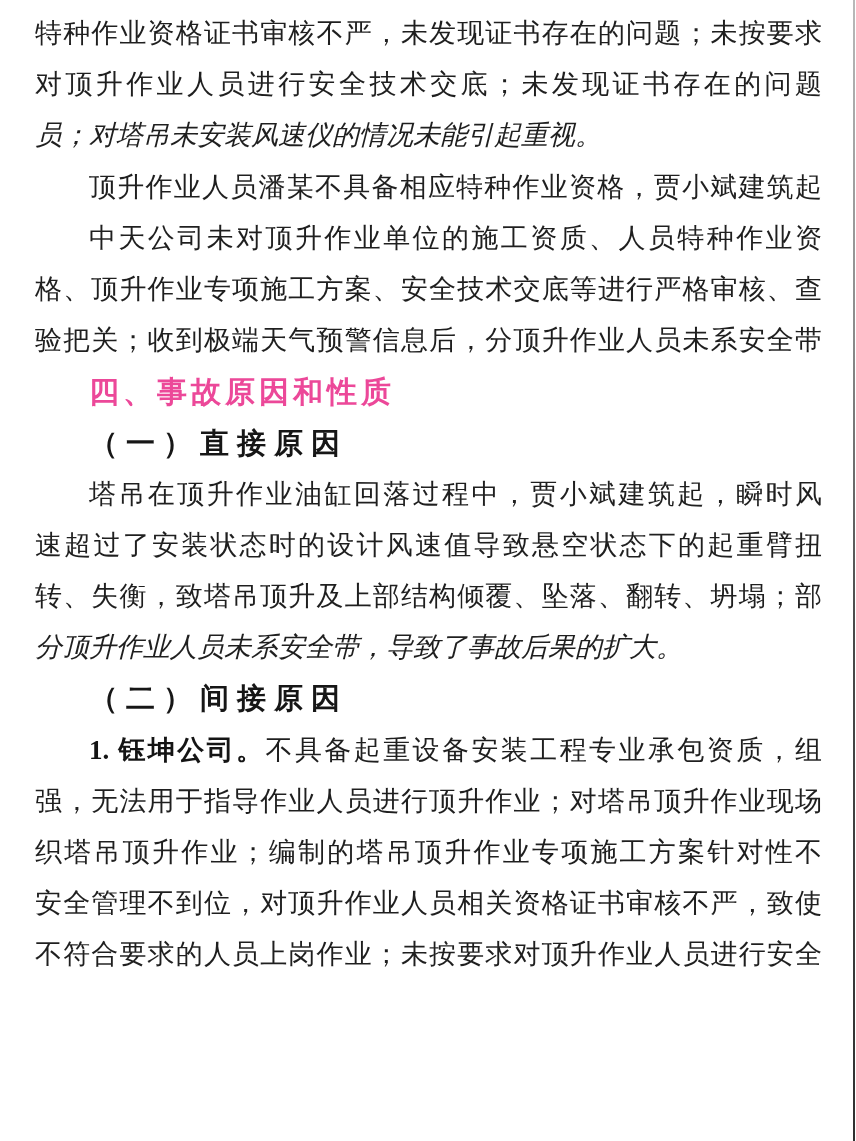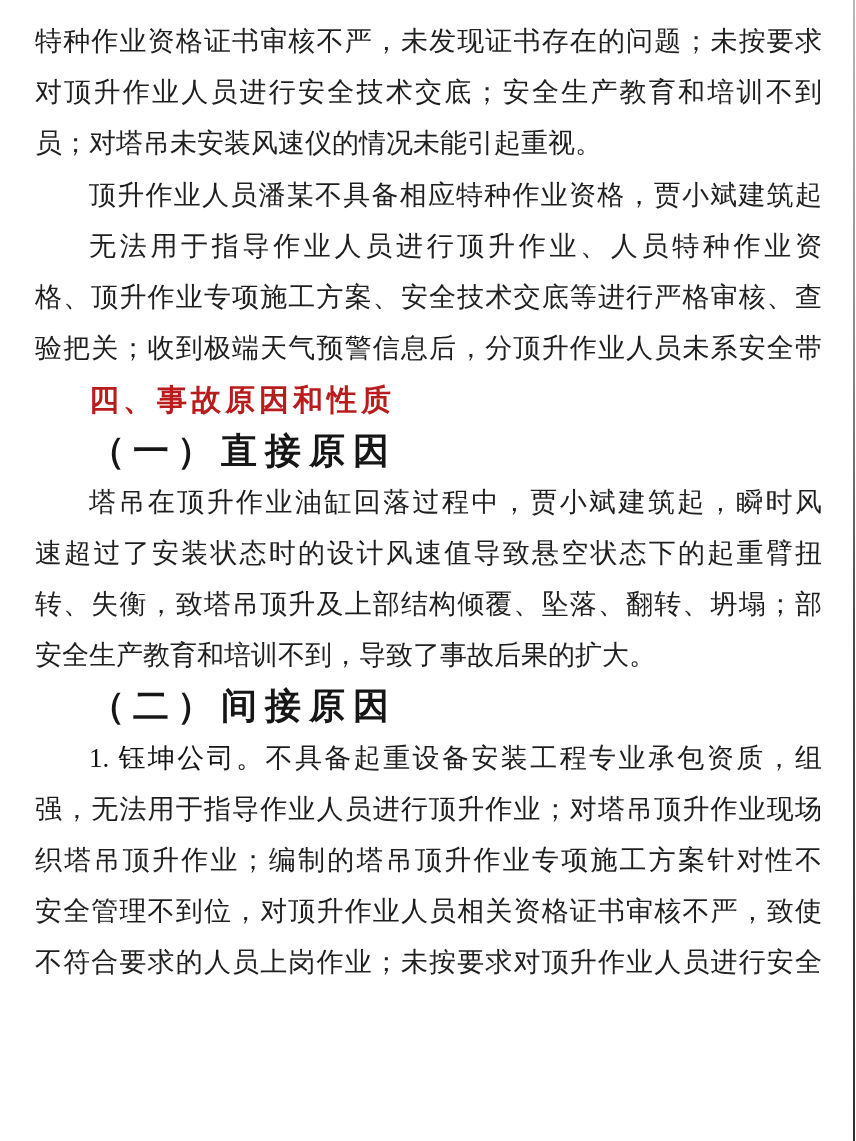--- a/index.html
+++ b/index.html
@@ -10,86 +10,87 @@
   body {
     width: 856px;
     height: 1141px;
     overflow: hidden;
     position: relative;
     font-family: "Liberation Serif", "DejaVu Serif", serif;
   }
   .page {
     position: relative;
     width: 787px;
-    padding: 16px 34px 0 35px;
+    padding: 8px 34px 0 35px;
     box-sizing: content-box;
   }
   .line {
     height: 51.2px;
     line-height: 51.2px;
     font-size: 27px;
     color: #1f1f1f;
     text-align: justify;
     text-align-last: justify;
     text-justify: inter-character;
     overflow: hidden;
   }
   .line.para-end {
     text-align-last: left;
+    font-style: italic;
   }
   .line.indent {
     padding-left: 54px;
   }
   .line.heading {
     font-family: "Liberation Sans", "DejaVu Sans", sans-serif;
     font-weight: bold;
     font-size: 30px;
     letter-spacing: 4px;
-    color: #b91c1c;
+    color: #ec4899;
     text-align: left;
     text-align-last: left;
   }
   .line.subheading {
     font-weight: bold;
-    font-size: 36px;
+    font-size: 29px;
     letter-spacing: 8px;
     color: #161616;
     text-align: left;
     text-align-last: left;
   }
   .bold-lead {
-    font-weight: normal;
+    font-weight: bold;
     color: #141414;
   }
   .scan-edge {
     position: absolute;
     top: 0;
     right: 1px;
     width: 2px;
     height: 1141px;
     background: linear-gradient(to bottom, #b9b9b9 0%, #8a8a8a 30%, #4a4a4a 55%, #303030 100%);
   }
 </style>
 </head>
 <body>
 
 <div class="page">
   <div class="line">特种作业资格证书审核不严，未发现证书存在的问题；未按要求</div>
-  <div class="line">对顶升作业人员进行安全技术交底；安全生产教育和培训不到</div>
+  <div class="line">对顶升作业人员进行安全技术交底；未发现证书存在的问题</div>
   <div class="line para-end">员；对塔吊未安装风速仪的情况未能引起重视。</div>
   <div class="line indent">顶升作业人员潘某不具备相应特种作业资格，贾小斌建筑起</div>
-  <div class="line indent">无法用于指导作业人员进行顶升作业、人员特种作业资</div>
+  <div class="line indent">中天公司未对顶升作业单位的施工资质、人员特种作业资</div>
   <div class="line">格、顶升作业专项施工方案、安全技术交底等进行严格审核、查</div>
   <div class="line">验把关；收到极端天气预警信息后，分顶升作业人员未系安全带</div>
   <div class="line heading indent">四、事故原因和性质</div>
   <div class="line subheading indent">（一）直接原因</div>
   <div class="line indent">塔吊在顶升作业油缸回落过程中，贾小斌建筑起，瞬时风</div>
   <div class="line">速超过了安装状态时的设计风速值导致悬空状态下的起重臂扭</div>
   <div class="line">转、失衡，致塔吊顶升及上部结构倾覆、坠落、翻转、坍塌；部</div>
-  <div class="line para-end">安全生产教育和培训不到，导致了事故后果的扩大。</div>
+  <div class="line para-end">分顶升作业人员未系安全带，导致了事故后果的扩大。</div>
   <div class="line subheading indent">（二）间接原因</div>
   <div class="line indent">
     <span class="bold-lead">1. 钰坤公司。</span><span>不具备起重设备安装工程专业承包资质，组</span>
   </div>
   <div class="line">强，无法用于指导作业人员进行顶升作业；对塔吊顶升作业现场</div>
   <div class="line">织塔吊顶升作业；编制的塔吊顶升作业专项施工方案针对性不</div>
   <div class="line">安全管理不到位，对顶升作业人员相关资格证书审核不严，致使</div>
   <div class="line">不符合要求的人员上岗作业；未按要求对顶升作业人员进行安全</div>
 </div>
 <div class="scan-edge"></div>

